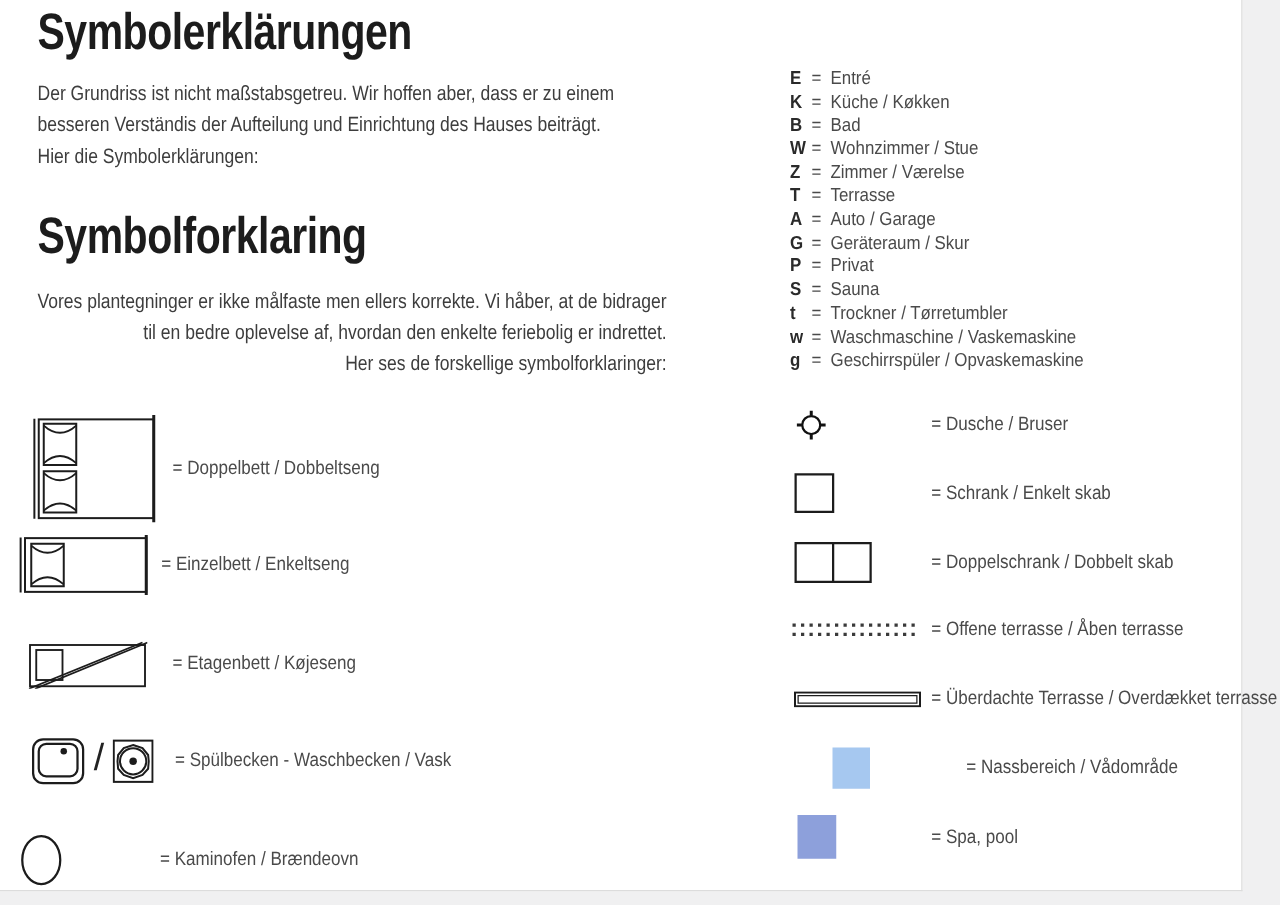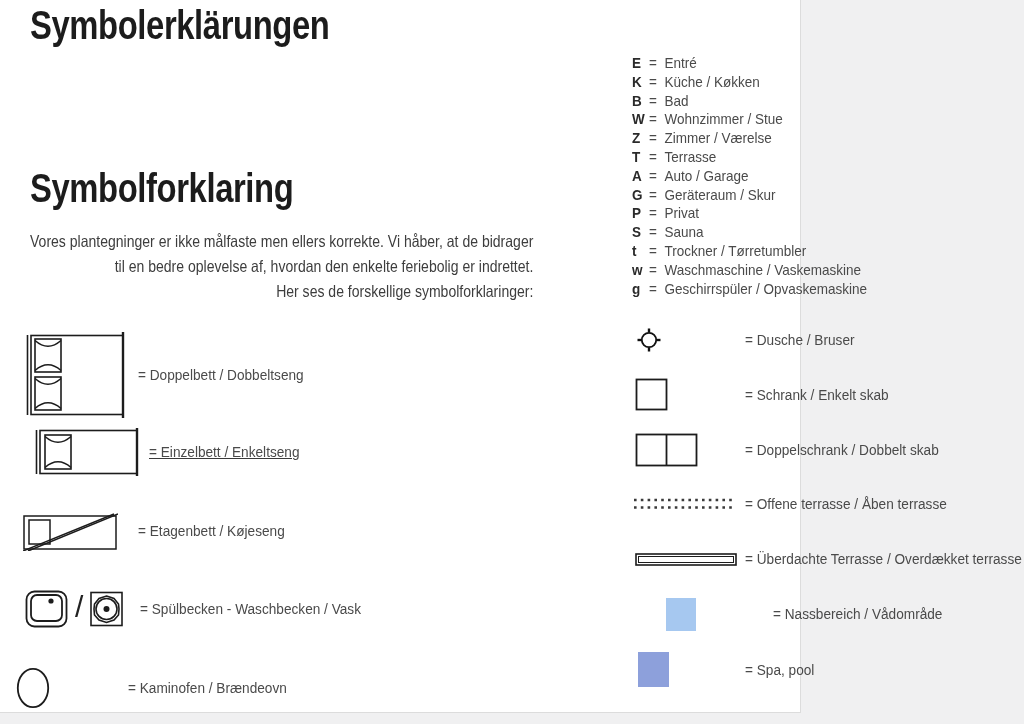--- a/index.html
+++ b/index.html
@@ -5,21 +5,21 @@
   * { margin: 0; padding: 0; box-sizing: border-box; }
   html, body { width: 1024px; height: 724px; }
   body {
     background: #f0f0f1;
     font-family: "Liberation Sans", sans-serif;
     color: #3a3a3a;
     overflow: hidden;
   }
   .page {
     position: relative;
-    width: 801px;
+    width: 994px;
     height: 713px;
     background: #ffffff;
     border-right: 1px solid #dcdcdc;
     border-bottom: 1px solid #dcdcdc;
   }
   .cond-block { transform: scaleX(0.85); transform-origin: 0 0; white-space: nowrap; }
 
   h1.title {
     position: absolute;
     left: 30px;
@@ -77,21 +77,21 @@
   .legend-label {
     font-size: 15.5px;
     color: #4a4a4a;
     transform: scaleX(0.88);
     transform-origin: 0 50%;
     white-space: nowrap;
   }
   
   .row-doublebed { left: 25px; top: 332px; height: 86px; }
   .row-doublebed .icon-box { width: 113px; }
-  .row-singlebed { left: 34px; top: 428px; height: 48px; text-decoration: underline; }
+  .row-singlebed { left: 14px; top: 428px; height: 48px; }
   .row-singlebed .icon-box { width: 115px; }
   .row-bunkbed { left: 23px; top: 511px; height: 40px; }
   .row-bunkbed .icon-box { width: 115px; }
   .row-sink { left: 25px; top: 588px; height: 42px; }
   .row-sink .icon-box { width: 115px; gap: 5px; }
   .row-stove { left: 16px; top: 668px; height: 40px; }
   .row-stove .icon-box { width: 112px; }
 
   .slash-glyph {
     font-size: 30px;
@@ -122,20 +122,25 @@
   .sq-spa { width: 31px; height: 35px; }
 
   svg { display: block; }
 </style>
 </head>
 <body>
 
 <div class="page">
 
   <h1 class="title" id="title-de">Symbolerklärungen</h1>
+  <div class="body-text" id="body-de">
+    <div class="cond-block">Der Grundriss ist nicht maßstabsgetreu. Wir hoffen aber, dass er zu einem</div>
+    <div class="cond-block">besseren Verständis der Aufteilung und Einrichtung des Hauses beiträgt.</div>
+    <div class="cond-block">Hier die Symbolerklärungen:</div>
+  </div>
 
   <h1 class="title" id="title-da">Symbolforklaring</h1>
   <div class="body-text" id="body-da">
     <div class="cond-block">Vores plantegninger er ikke målfaste men ellers korrekte. Vi håber, at de bidrager</div>
     <div class="cond-block">til en bedre oplevelse af, hvordan den enkelte feriebolig er indrettet.</div>
     <div class="cond-block">Her ses de forskellige symbolforklaringer:</div>
   </div>
 
   <div class="abbr-list">
     <div class="abbr-row">

